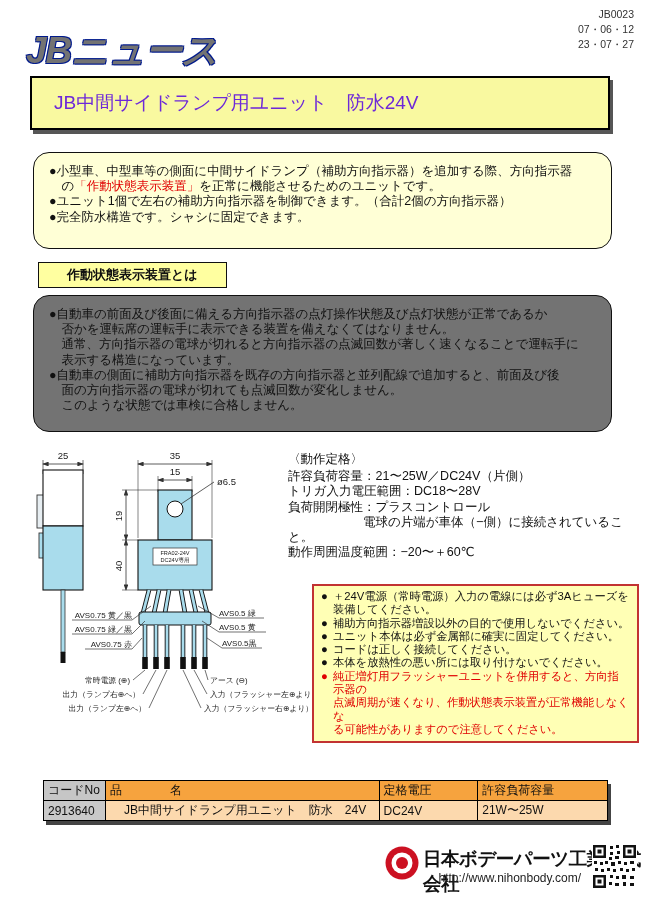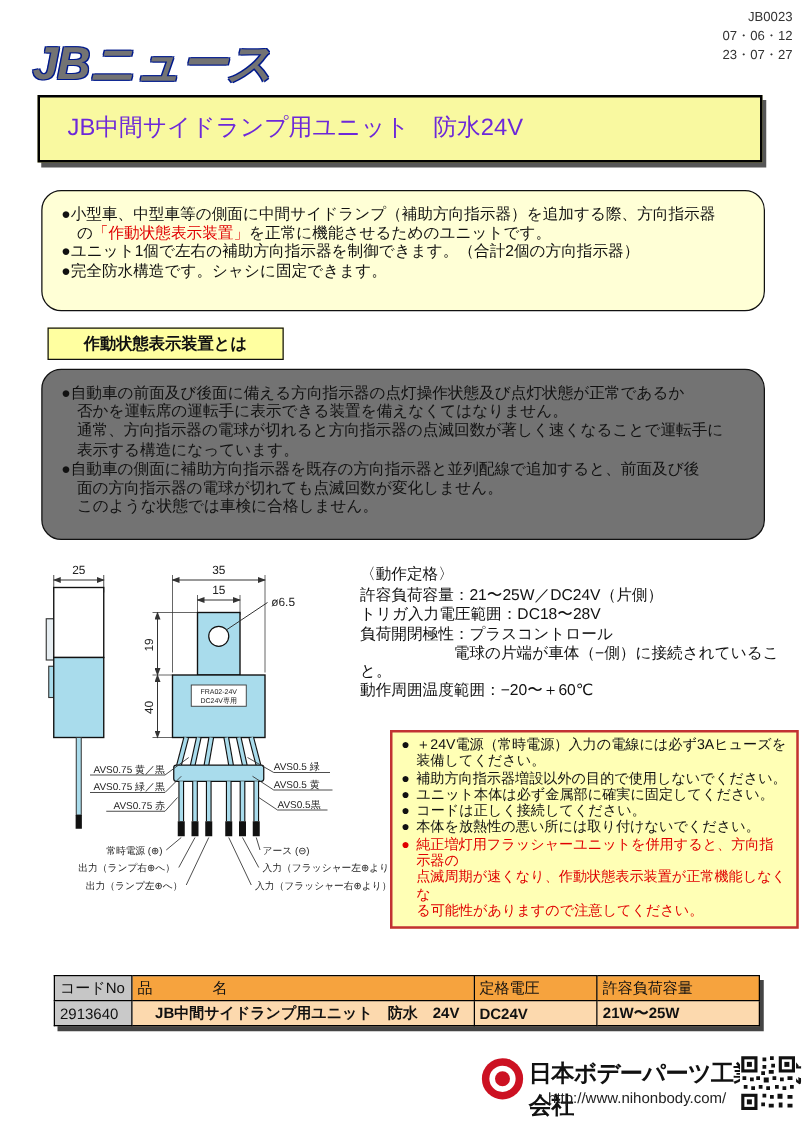--- a/index.html
+++ b/index.html
@@ -36,21 +36,21 @@
   
   .diagram{position:absolute;left:12px;top:446px;overflow:visible;}
   .diagram text{font-family:"Liberation Sans","DejaVu Sans",sans-serif;fill:#222;}
   
   .spec-table{position:absolute;left:43px;top:780px;width:565px;border-collapse:collapse;
         font-size:12px;box-shadow:3px 4px 0 rgba(35,35,35,.85);}
   .spec-table td{border:1.4px solid #000;height:19px;text-align:left;padding:0 4px;}
   .spec-table .hdr-gray{background:#c6c6c6;}
   .spec-table .hdr-orange{background:#f6a33e;}
   .spec-table .cell-gray{background:#c9c9c9;}
-  .spec-table .cell-peach{background:#fcd9ae;font-weight:bold;}
+  .spec-table .cell-peach{background:#fcd9ae;}
   .spec-table .name-cell{text-align:left;padding-left:18px;}
   
   .footer-logo-icon{position:absolute;left:384px;top:845px;}
   .company{position:absolute;left:423px;top:846px;font-size:18.5px;font-weight:bold;color:#111;letter-spacing:-0.5px;}
   .url{position:absolute;left:423px;top:871px;width:158px;text-align:right;font-size:12px;color:#222;text-decoration:none;}
   .qr{position:absolute;left:592px;top:844px;}
 </style>
 </head>
 <body>
 

